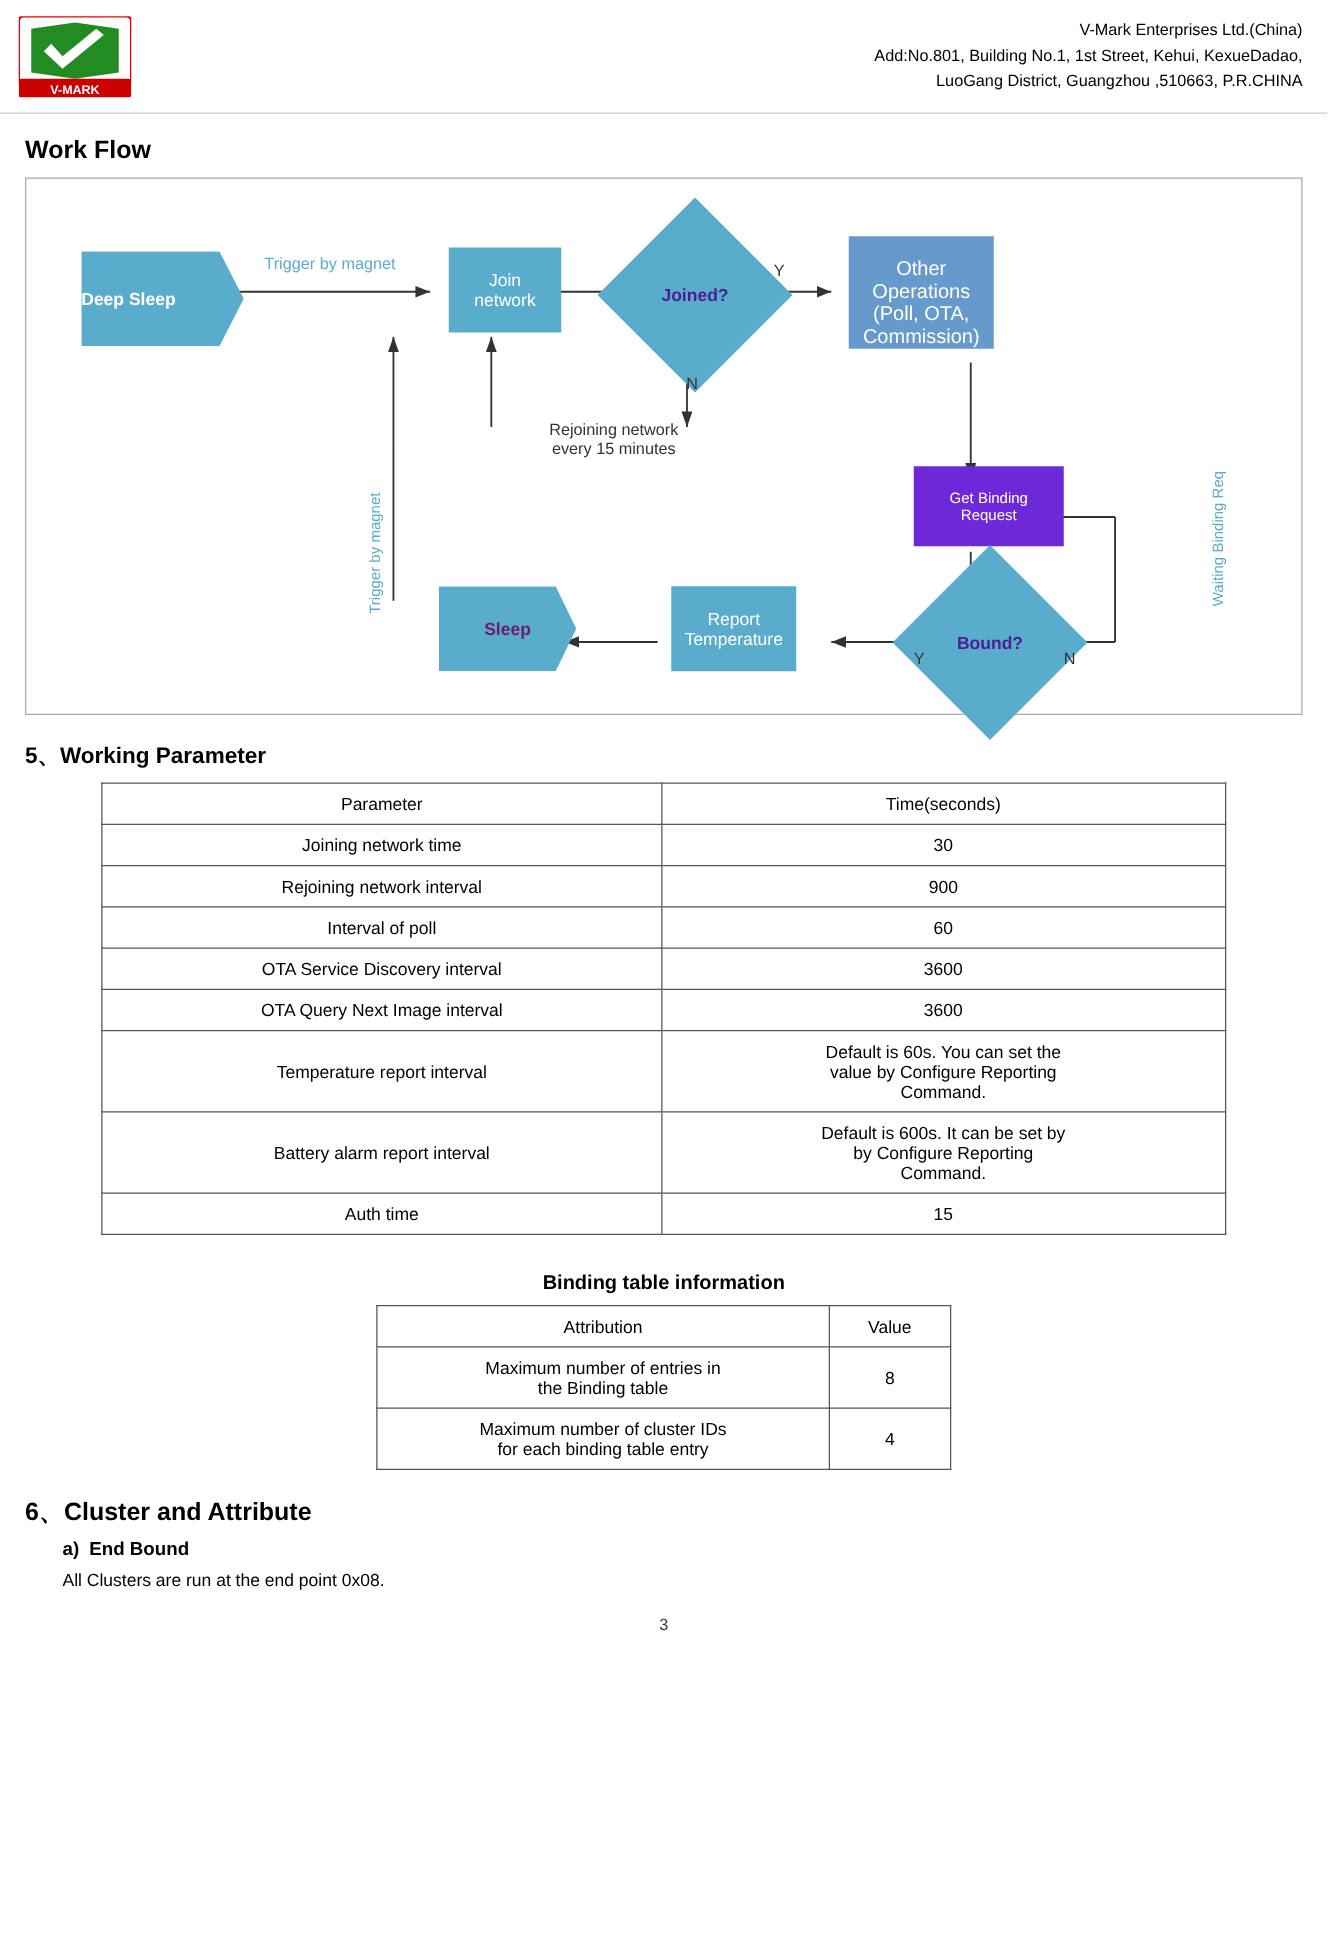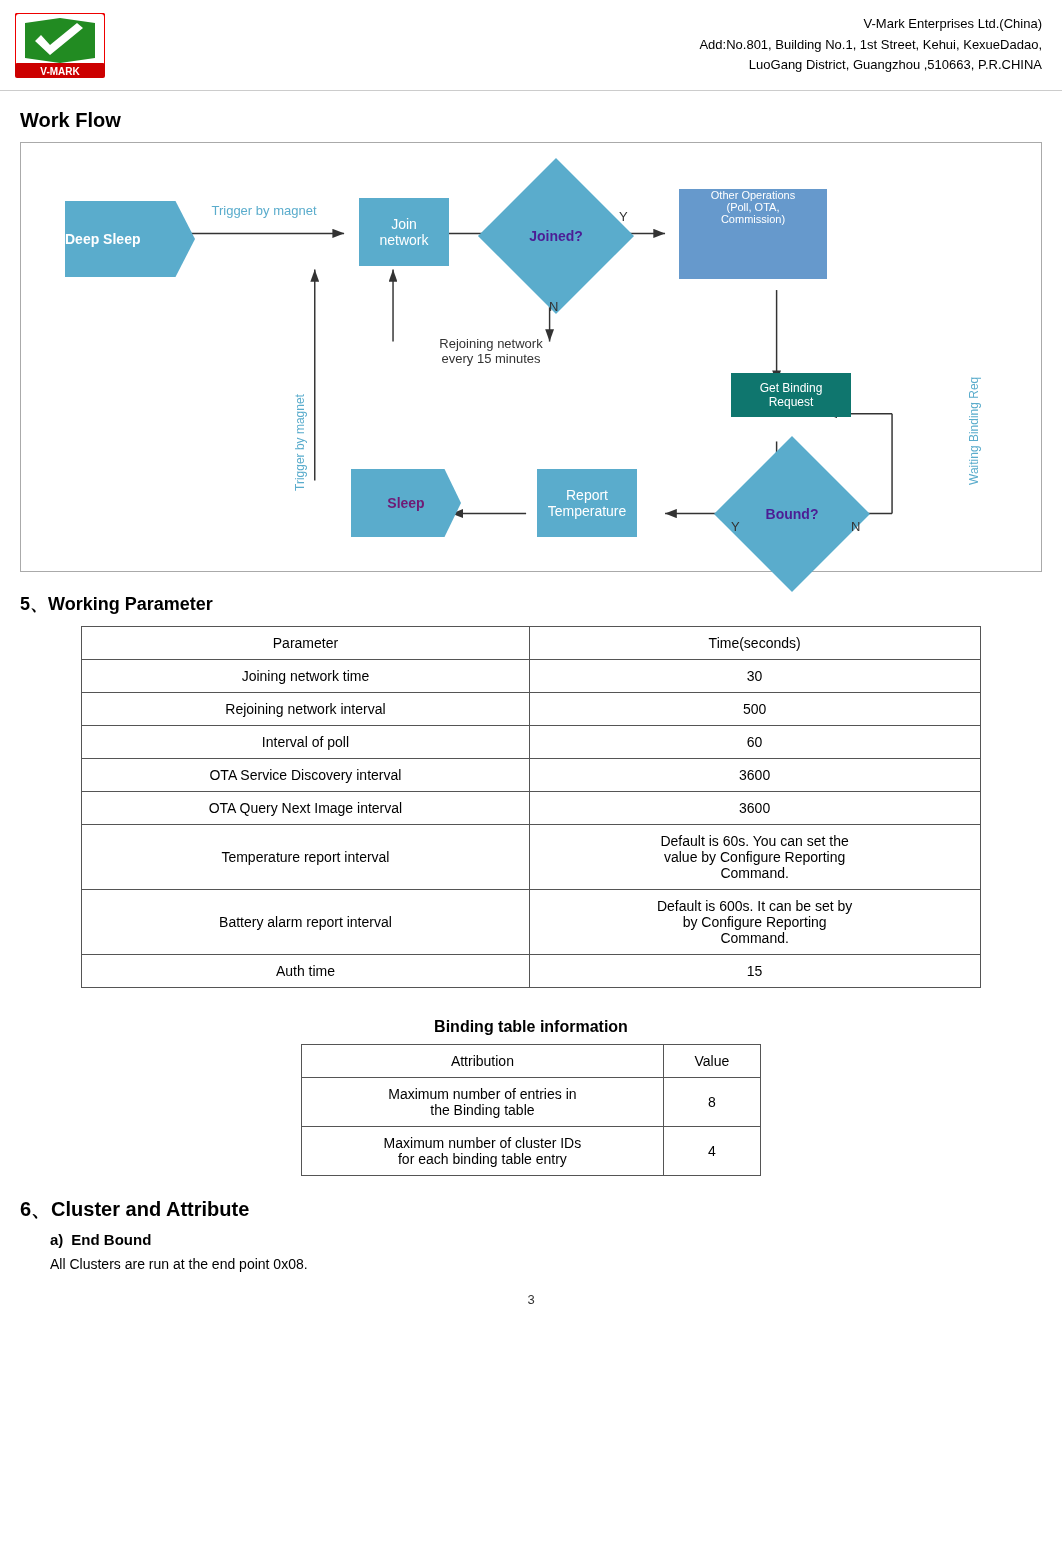--- a/index.html
+++ b/index.html
@@ -288,25 +288,25 @@
       <div class="diamond-inner" style="width:110px; height:110px;">
         <div style="position:absolute; top:0; left:0; width:110px; height:110px; background:#5aaccc; transform:rotate(45deg);"></div>
         <div class="diamond-text">Joined?</div>
       </div>
     </div>
 
     <div class="flow-label" style="left:588px; top:58px;">Y</div>
 
     <div class="flow-label" style="left:518px; top:148px;">N</div>
 
-    <div class="shape-other-ops" style="left:648px; top:38px; width:148px; height:90px; font-size:11px; text-align:center; display:flex; align-items:flex-start; justify-content:center;">
+    <div class="shape-other-ops" style="left:648px; top:38px; width:116px; height:90px; font-size:16px; text-align:center; display:flex; align-items:flex-end; justify-content:center;">
       <span>Other Operations<br>(Poll, OTA,<br>Commission)</span>
     </div>
 
-    <div style="position:absolute; left:700px; top:222px; width:120px; height:44px; background:#0f766e; display:flex; align-items:center; justify-content:center; text-align:center;">
+    <div style="position:absolute; left:700px; top:222px; width:120px; height:64px; background:#6d28d9; display:flex; align-items:center; justify-content:center; text-align:center;">
       <span style="color:#fff; font-size:12px;">Get Binding<br>Request</span>
     </div>
 
     <div style="position:absolute; left:706px; top:308px;">
       <div class="diamond-inner" style="width:110px; height:110px;">
         <div style="position:absolute; top:0; left:0; width:110px; height:110px; background:#5aaccc; transform:rotate(45deg);"></div>
         <div class="diamond-text">Bound?</div>
       </div>
     </div>
 
@@ -341,21 +341,21 @@
         <th>Time(seconds)</th>
       </tr>
     </thead>
     <tbody id="working-param-tbody">
     <tr>
           <td>Joining network time</td>
           <td>30</td>
         </tr>
         <tr>
           <td>Rejoining network interval</td>
-          <td>500</td>
+          <td>900</td>
         </tr>
         <tr>
           <td>Interval of poll</td>
           <td>60</td>
         </tr>
         <tr>
           <td>OTA Service Discovery interval</td>
           <td>3600</td>
         </tr>
         <tr>

